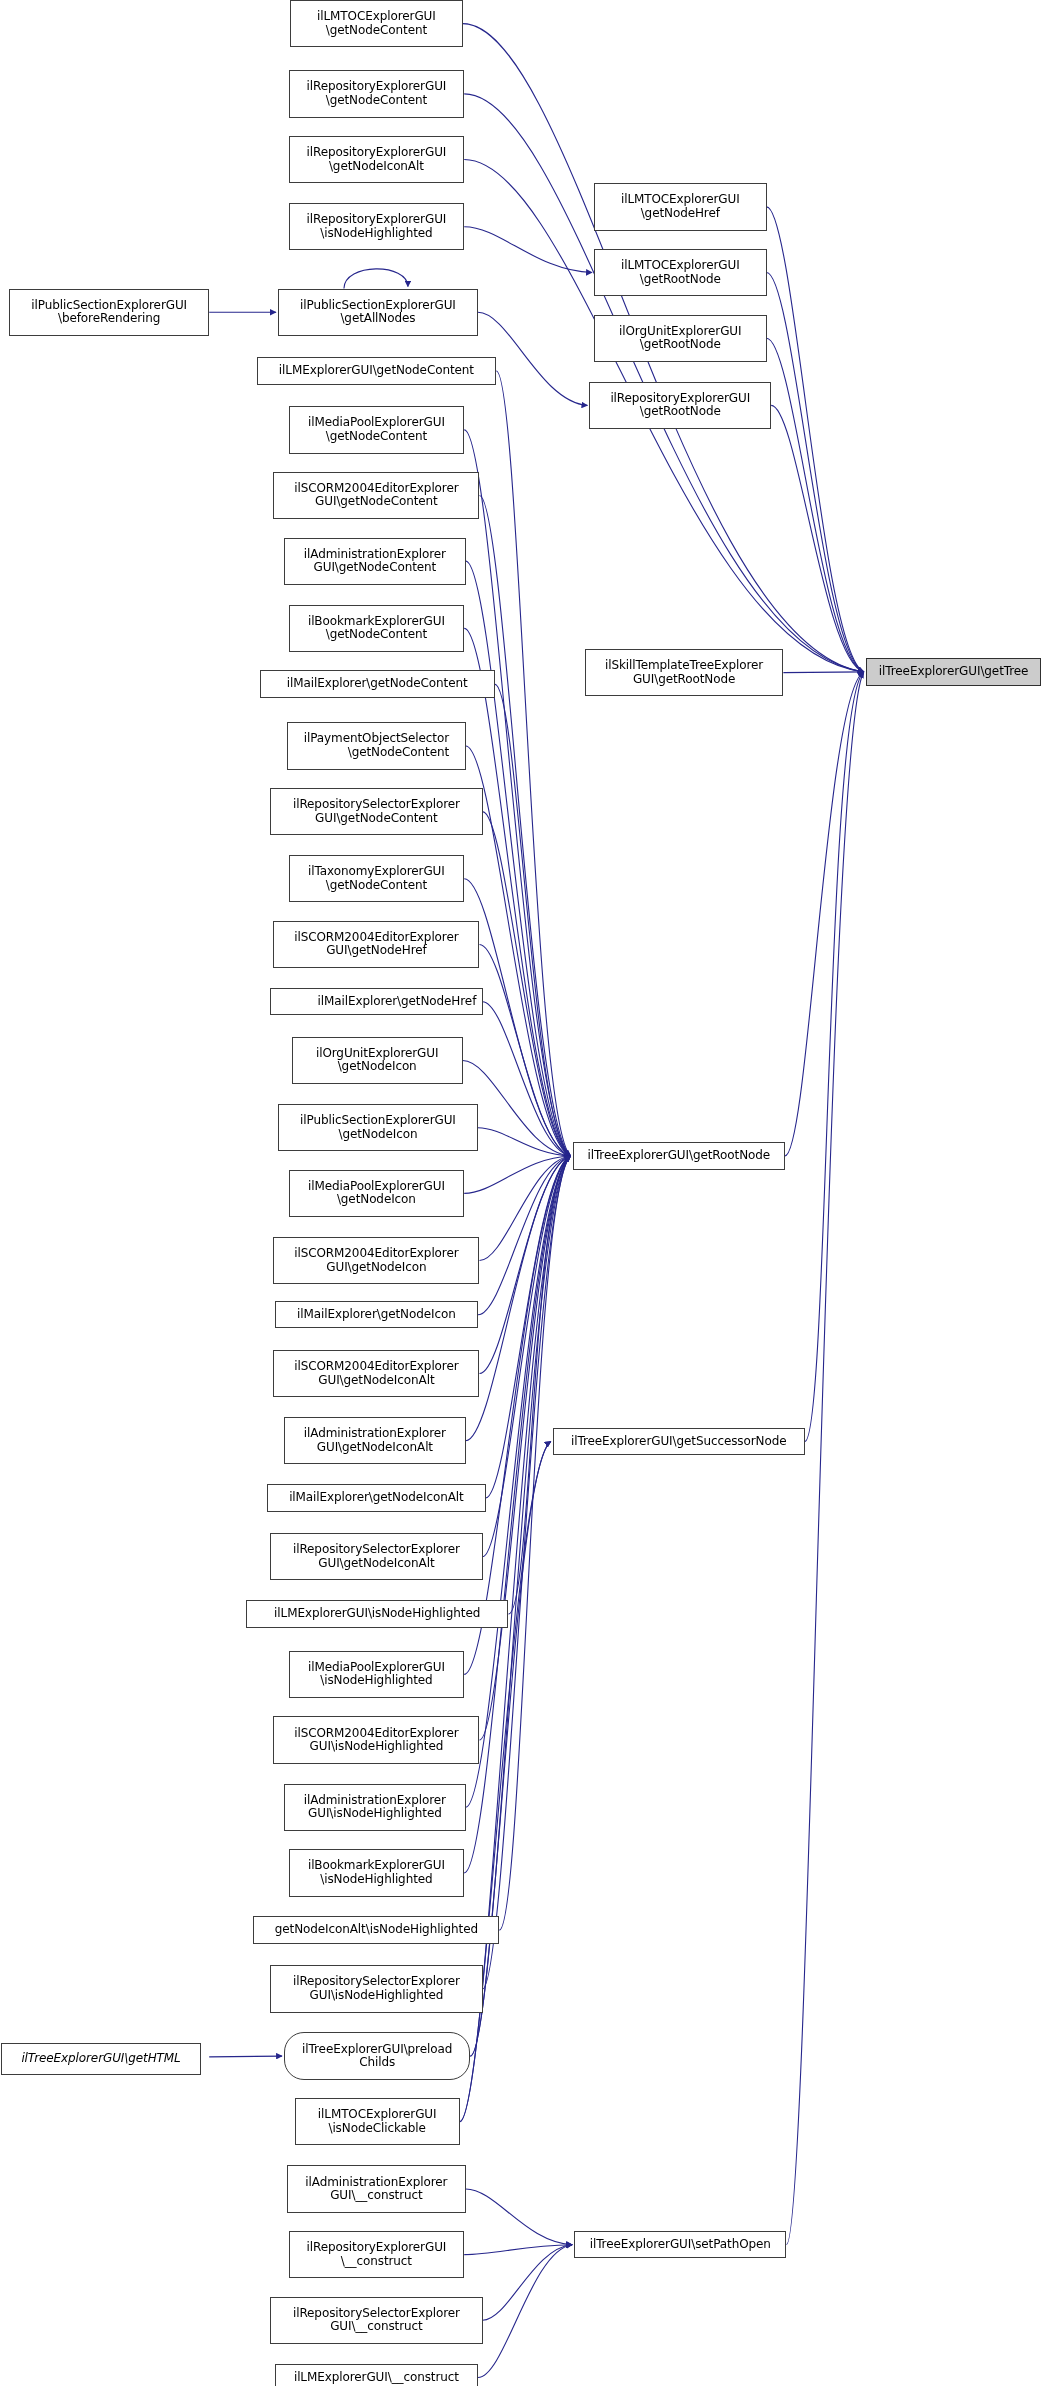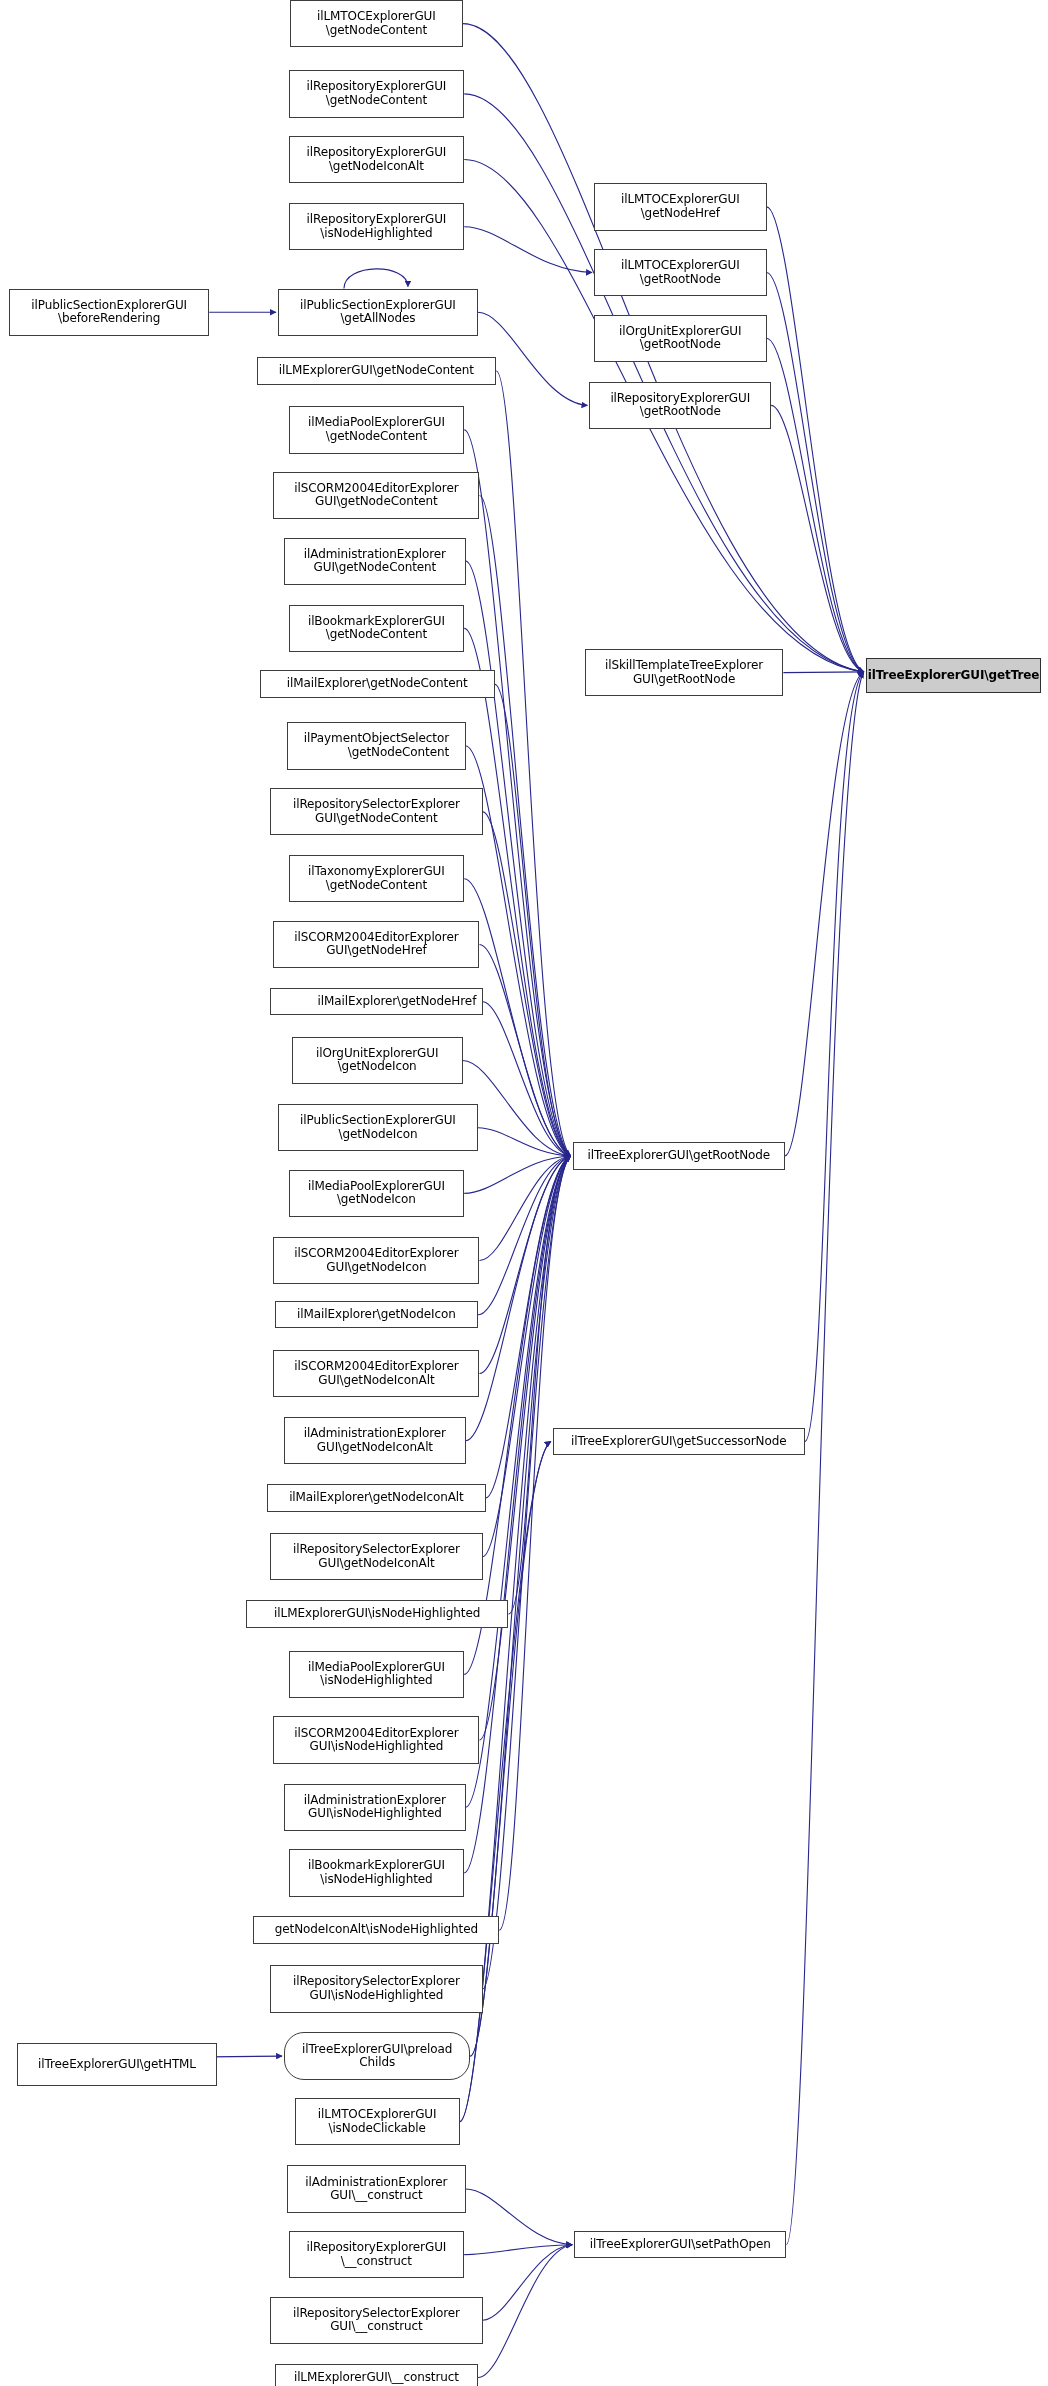--- a/index.html
+++ b/index.html
@@ -163,21 +163,21 @@
 \isNodeHighlighted</div>
       <div class="node" style="left: 273.333px; top: 1716.35px; width: 206.145px; height: 47.337px;">ilSCORM2004EditorExplorer
 GUI\isNodeHighlighted</div>
       <div class="node" style="left: 284.022px; top: 1783.54px; width: 181.713px; height: 47.337px;">ilAdministrationExplorer
 GUI\isNodeHighlighted</div>
       <div class="node" style="left: 288.603px; top: 1849.2px; width: 175.605px; height: 47.337px;">ilBookmarkExplorerGUI
 \isNodeHighlighted</div>
       <div class="node" style="left: 253.482px; top: 1916.38px; width: 245.847px; height: 27.486px;">getNodeIconAlt\isNodeHighlighted</div>
       <div class="node" style="left: 270.279px; top: 1965.25px; width: 212.253px; height: 47.337px;">ilRepositorySelectorExplorer
 GUI\isNodeHighlighted</div>
-      <div class="node" style="left: 17px; top: 2043.13px; width: 200.037px; height: 43px;">ilTreeExplorerGUI\getHTML</div>
+      <div class="node" style="left: 1px; top: 2043.13px; width: 200.037px; height: 32px; font-style: italic;">ilTreeExplorerGUI\getHTML</div>
       <div class="node" style="left: 284.022px; top: 2032.44px; width: 186.294px; height: 47.337px; border-radius: 20px;">ilTreeExplorerGUI\preload
 Childs</div>
       <div class="node" style="left: 294.711px; top: 2098.1px; width: 164.916px; height: 47.337px;">ilLMTOCExplorerGUI
 \isNodeClickable</div>
       <div class="node" style="left: 287.076px; top: 2165.29px; width: 178.659px; height: 47.337px;">ilAdministrationExplorer
 GUI\__construct</div>
       <div class="node" style="left: 288.603px; top: 2230.95px; width: 175.605px; height: 47.337px;">ilRepositoryExplorerGUI
 \__construct</div>
       <div class="node" style="left: 270.279px; top: 2296.61px; width: 212.253px; height: 47.337px;">ilRepositorySelectorExplorer
 GUI\__construct</div>
@@ -188,15 +188,15 @@
 \getRootNode</div>
       <div class="node" style="left: 594.003px; top: 314.562px; width: 172.551px; height: 47.337px;">ilOrgUnitExplorerGUI
 \getRootNode</div>
       <div class="node" style="left: 589.422px; top: 381.75px; width: 181.713px; height: 47.337px;">ilRepositoryExplorerGUI
 \getRootNode</div>
       <div class="node" style="left: 584.841px; top: 648.975px; width: 198.51px; height: 47.337px;">ilSkillTemplateTreeExplorer
 GUI\getRootNode</div>
       <div class="node" style="left: 572.625px; top: 1142.2px; width: 212.253px; height: 27.486px;">ilTreeExplorerGUI\getRootNode</div>
       <div class="node" style="left: 552.774px; top: 1427.74px; width: 251.955px; height: 27.486px;">ilTreeExplorerGUI\getSuccessorNode</div>
       <div class="node" style="left: 574.152px; top: 2230.95px; width: 212.253px; height: 27.486px;">ilTreeExplorerGUI\setPathOpen</div>
-      <div class="node current" style="left: 865.809px; top: 658.137px; width: 175.605px; height: 35px; font-weight: bold;">ilTreeExplorerGUI\getTree</div>
+      <div class="node current" style="left: 865.809px; top: 658.137px; width: 175.605px; height: 28px;">ilTreeExplorerGUI\getTree</div>
     </div>
 </div>
 
 </body></html>

